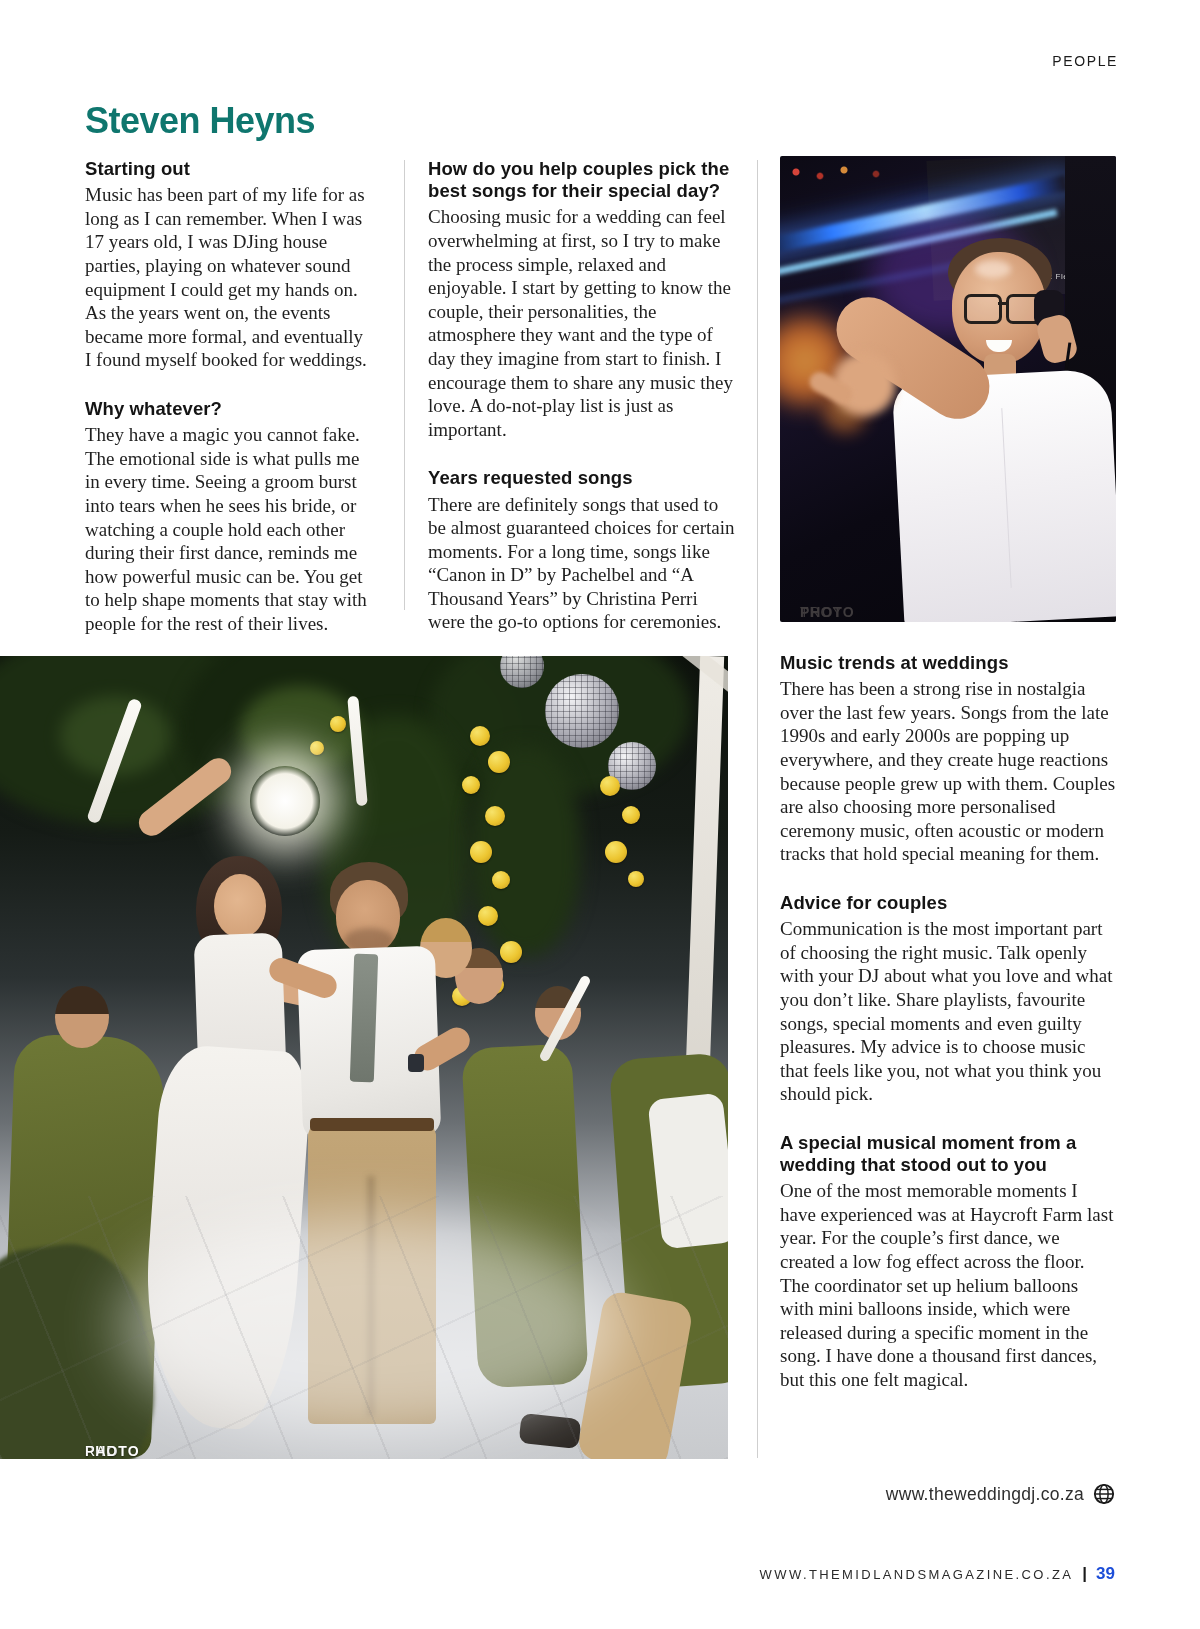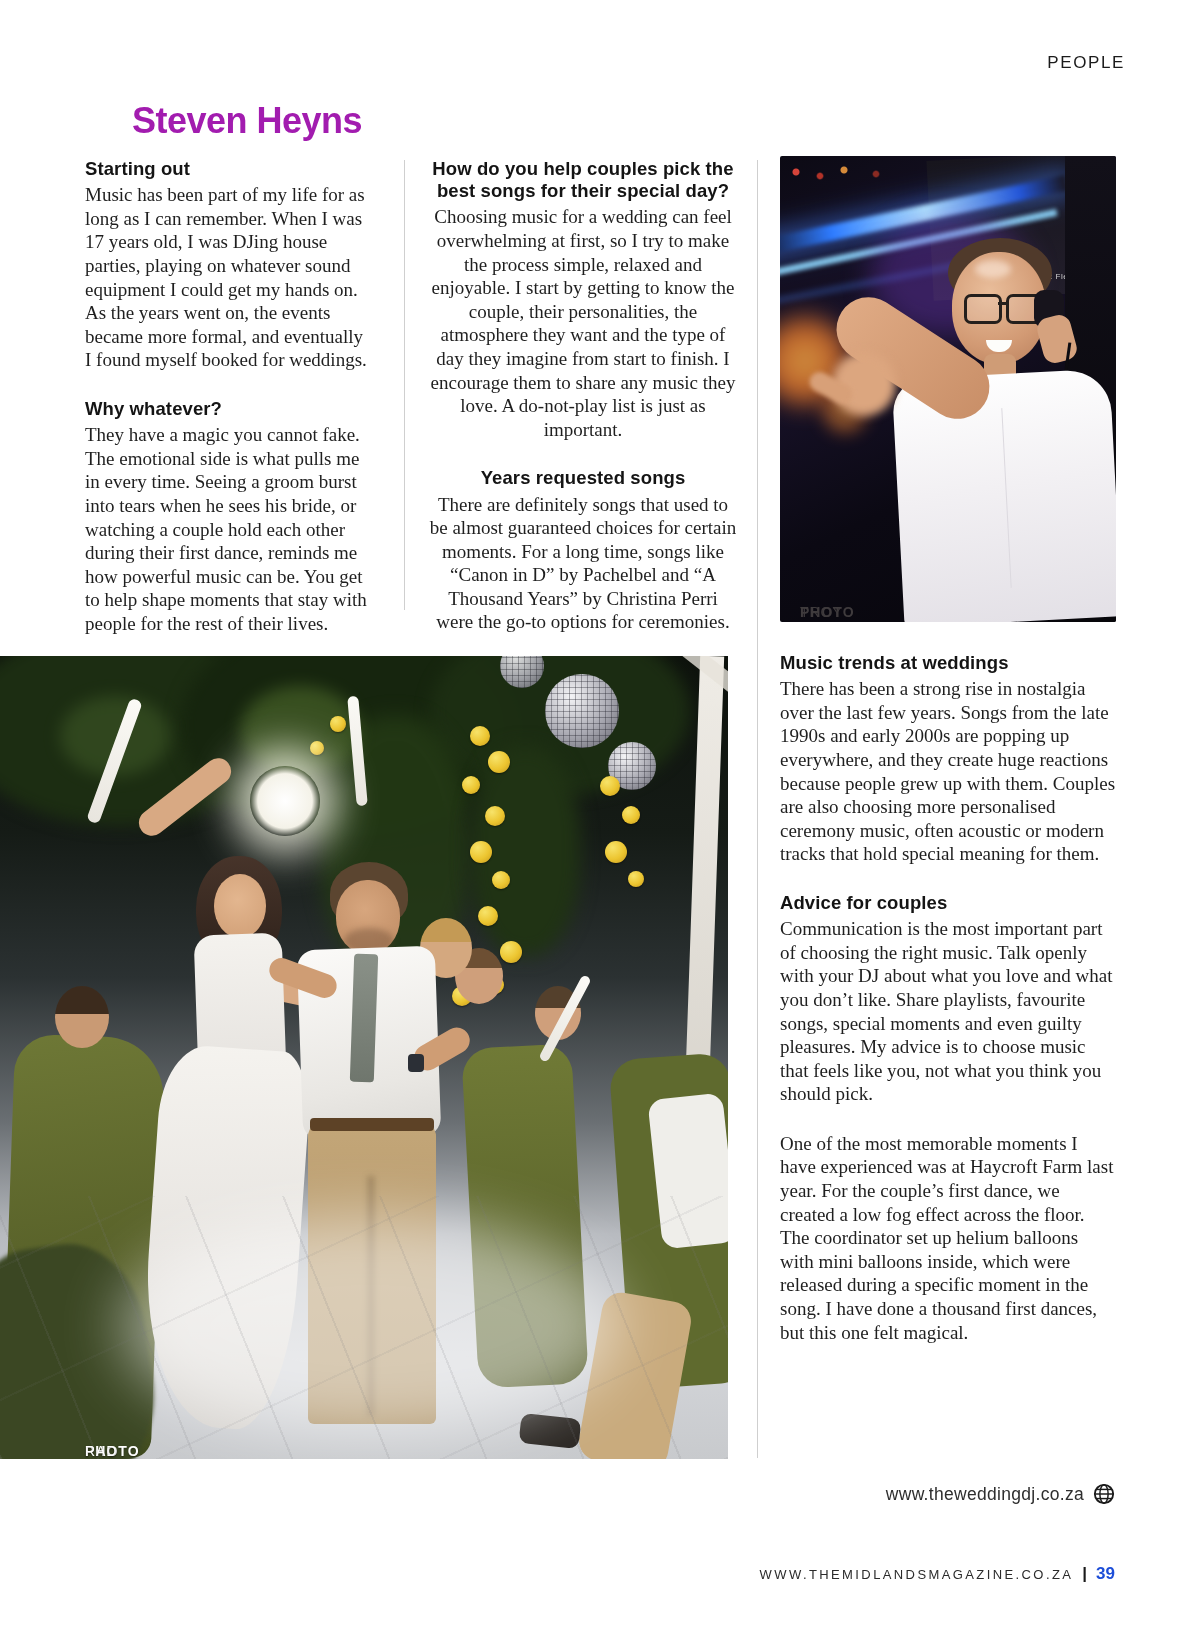--- a/index.html
+++ b/index.html
@@ -1,22 +1,22 @@
 <!DOCTYPE html>
 <html><head>
 <meta charset="utf-8">
 <style>
   html,body{margin:0;padding:0;background:#ffffff;}
   .page{position:relative;width:1200px;height:1629px;background:#ffffff;overflow:hidden;
         font-family:"Liberation Sans",sans-serif;color:#1c1c1c;}
-  .kicker{position:absolute;top:53px;right:75px;font-size:17px;letter-spacing:1.6px;color:#1b1b1b;}
+  .kicker{position:absolute;top:53px;right:82px;font-size:14px;letter-spacing:1.6px;color:#1b1b1b;}
   .title{position:absolute;top:100px;left:85px;font-size:36px;font-weight:700;letter-spacing:-0.5px;color:#3b1c98;}
   .col{position:absolute;top:158px;}
   .col1{left:85px;width:285px;}
-  .col2{left:428px;width:310px;text-align:center;}
+  .col2{left:428px;width:310px;}
   .col3{left:780px;top:652px;width:336px;}
   .vrule{position:absolute;width:1px;background:#cfcfcf;}
   .sec{margin:0 0 26px 0;}
   .sec h3{margin:0 0 3px 0;font-family:"Liberation Sans",sans-serif;font-size:18.5px;line-height:1.2;
           font-weight:700;color:#141414;letter-spacing:0.1px;}
   .sec p{margin:0;font-family:"Liberation Serif","DejaVu Serif",serif;font-size:19px;line-height:23.6px;color:#1f1f1f;}
   .photo{position:absolute;overflow:hidden;}
   .photo *{position:absolute;}
   .credit{position:absolute;font-size:14px;letter-spacing:0.9px;font-family:"Liberation Sans",sans-serif;}
   .credit .lbl{font-weight:700;margin-right:7px;letter-spacing:1px;}
@@ -34,21 +34,21 @@
           repeating-linear-gradient(0deg,rgba(30,30,40,.35) 0 1px,transparent 1px 6px),
           repeating-linear-gradient(90deg,rgba(30,30,40,.35) 0 1px,transparent 1px 6px),
           radial-gradient(circle at 35% 30%,#f4f4f6,#a9a9b2 55%,#5f5f68);}
 </style>
 </head>
 <body>
 
 <div class="page">
 
   <div class="kicker">PEOPLE</div>
-  <div class="title" style="color: #a21caf; margin-left: 47px;">Steven Heyns</div>
+  <div class="title" style="color: #0f766e;">Steven Heyns</div>
 
   <div class="vrule" style="left:404px;top:160px;height:450px;"></div>
   <div class="vrule" style="left:757px;top:160px;height:1298px;"></div>
 
   <div class="col col1">
     <div class="sec">
       <h3>Starting out</h3>
       <p>Music has been part of my life for as long as I can remember. When I was 17 years old, I was DJing house parties, playing on whatever sound equipment I could get my hands on. As the years went on, the events became more formal, and eventually I found myself booked for weddings.</p>
     </div>
     <div class="sec">
@@ -126,20 +126,21 @@
   <div class="col col3">
     <div class="sec">
       <h3>Music trends at weddings</h3>
       <p>There has been a strong rise in nostalgia over the last few years. Songs from the late 1990s and early 2000s are popping up everywhere, and they create huge reactions because people grew up with them. Couples are also choosing more personalised ceremony music, often acoustic or modern tracks that hold special meaning for them.</p>
     </div>
     <div class="sec">
       <h3>Advice for couples</h3>
       <p>Communication is the most important part of choosing the right music. Talk openly with your DJ about what you love and what you don’t like. Share playlists, favourite songs, special moments and even guilty pleasures. My advice is to choose music that feels like you, not what you think you should pick.</p>
     </div>
     <div class="sec">
+      <h3>A special musical moment from a wedding that stood out to you</h3>
       <p>One of the most memorable moments I have experienced was at Haycroft Farm last year. For the couple’s first dance, we created a low fog effect across the floor. The coordinator set up helium balloons with mini balloons inside, which were released during a specific moment in the song. I have done a thousand first dances, but this one felt magical.</p>
     </div>
   </div>
 
   <div class="photo" style="left:0;top:656px;width:728px;height:803px;
        background:linear-gradient(180deg,#0d120c 0%,#151b16 22%,#2b3132 40%,#6a6f73 58%,#b7babf 72%,#d2d4d8 88%,#c8cacd 100%);">
     <div style="left:-40px;top:-30px;width:320px;height:200px;border-radius:50%;filter:blur(8px);
           background:#1c2d12;"></div>
     <div style="left:180px;top:-40px;width:340px;height:220px;border-radius:50%;filter:blur(8px);
           background:#16250e;"></div>

